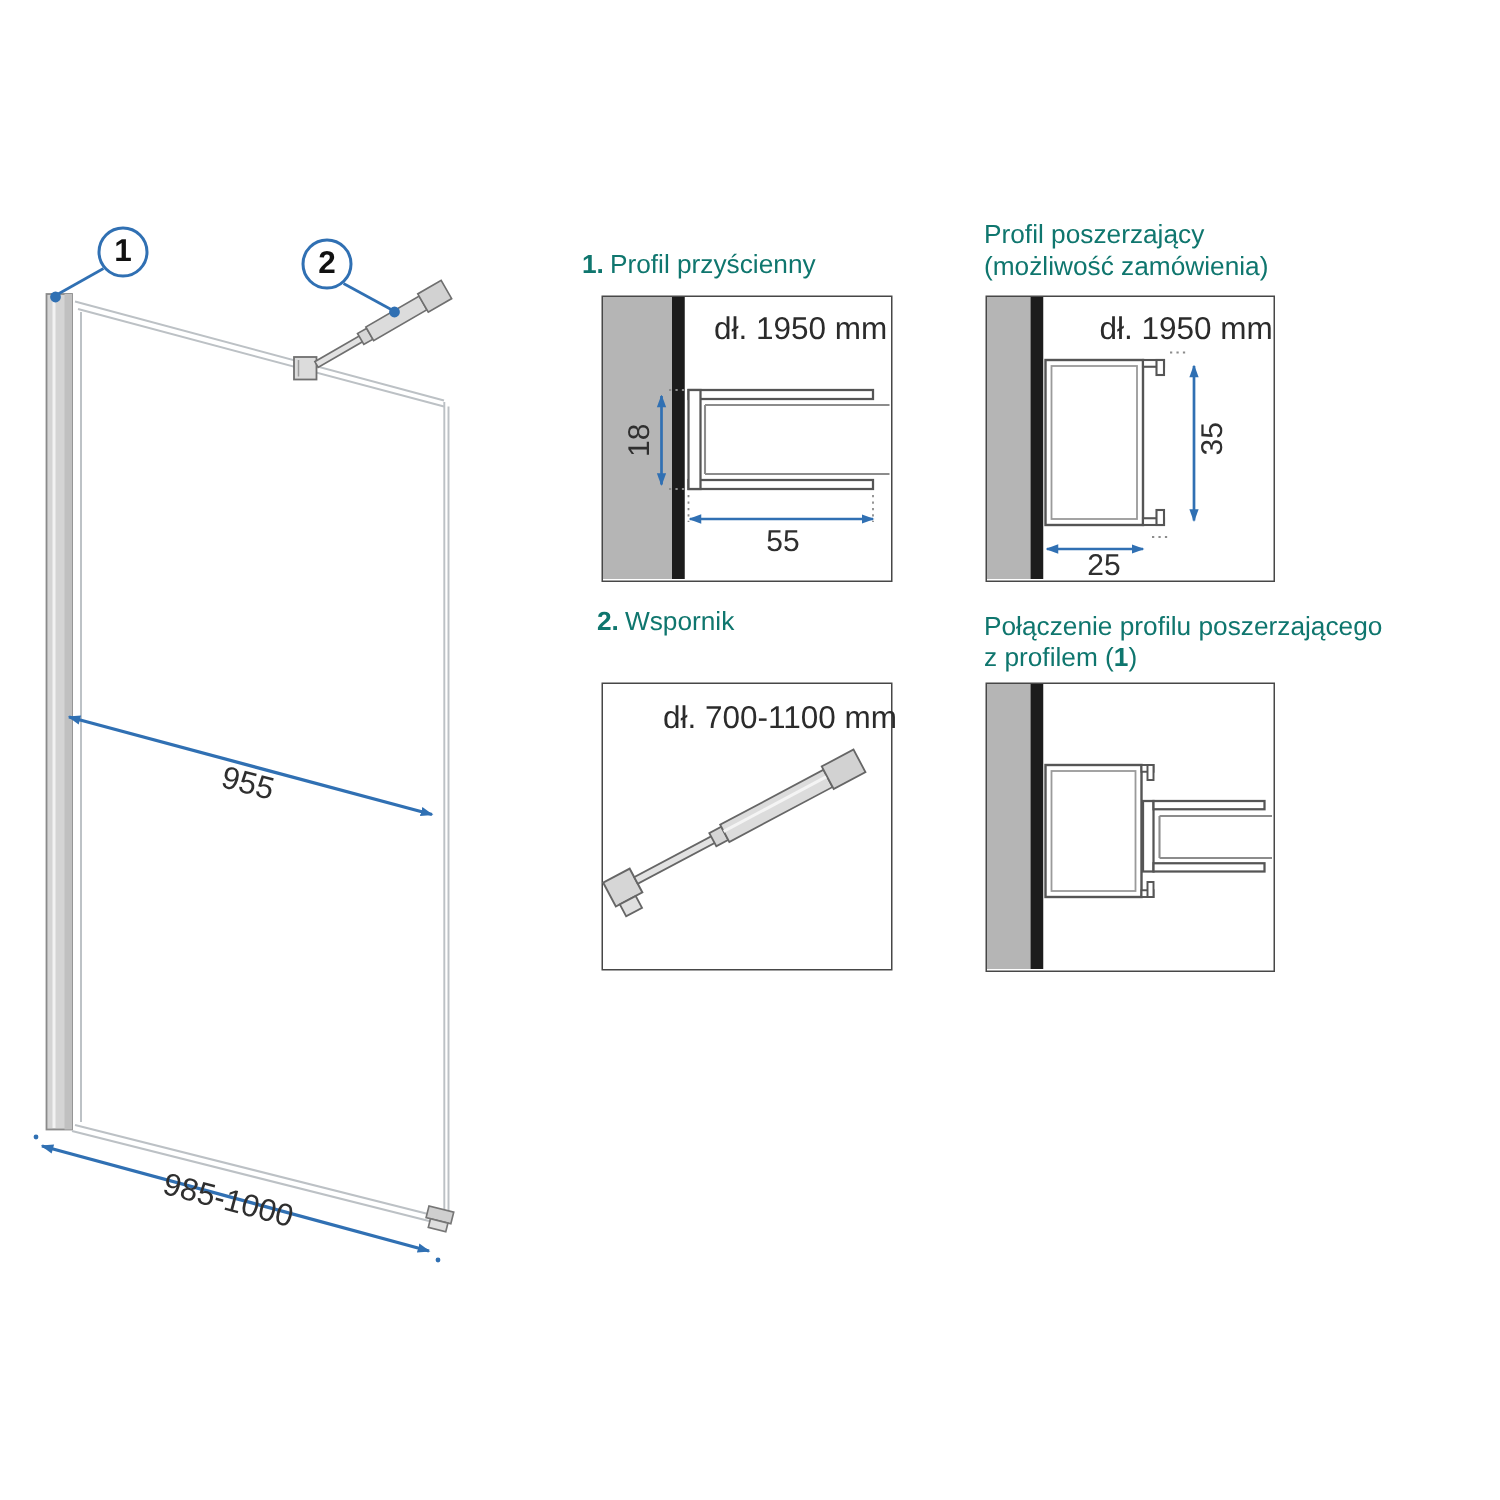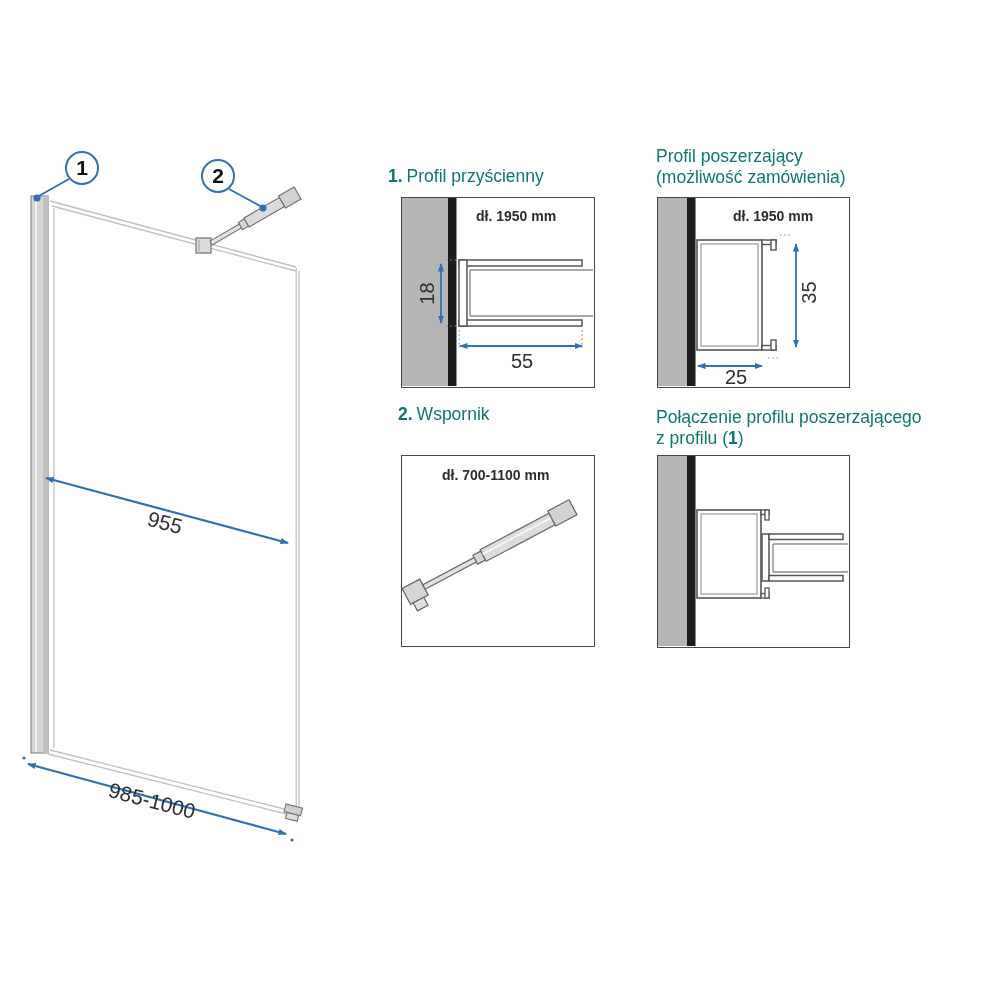--- a/index.html
+++ b/index.html
@@ -7,21 +7,21 @@
     position:relative;width:1000px;height:1000px;background:#ffffff;overflow:hidden;
     font-family:"Liberation Sans", sans-serif;color:#2d2d2d;
   }
   .abs{position:absolute;}
   svg{display:block;overflow:visible;}
 
   
   .panel-title{font-size:17.5px;line-height:21px;white-space:nowrap;color:#0f766e;}
   .t-num{font-weight:700;margin-right:4px;}
   .t-bold{font-weight:700;}
-  .len-label{font-size:14px;color:#2b2b2b;white-space:nowrap;font-weight:bold;}
+  .len-label{font-size:21px;color:#2b2b2b;white-space:nowrap;}
   .dim-label{font-size:20px;color:#2f2f2f;text-align:center;}
   .dim-label-rot{transform:rotate(-90deg);transform-origin:center;}
   .main-dim{font-size:21px;color:#2f2f2f;text-align:center;transform:rotate(14.8deg);transform-origin:center;}
 
   
   .callout{
     width:34px;height:34px;border:2.2px solid #3070b3;border-radius:50%;
     background:#fff;display:flex;align-items:center;justify-content:center;
     font-size:21px;font-weight:700;color:#111;box-sizing:border-box;
   }
@@ -178,21 +178,21 @@
           <line x1="67" y1="-1.5" x2="145" y2="-1.5" stroke="#f4f4f4" stroke-width="2"></line>
           <rect x="145" y="-9" width="24" height="17" fill="#d2d2d2" stroke="#666666" stroke-width="1.2"></rect>
         </g>
       </g>
     </svg>
   </div>
   <div class="abs len-label" style="left:442px;top:467px;">dł. 700-1100 mm</div>
 
   <div class="abs panel-title" style="left:656px;top:407px;">
     <div>Połączenie profilu poszerzającego</div>
-    <div><span>z profilu (</span><span class="t-bold">1</span><span>)</span></div>
+    <div><span>z profilem (</span><span class="t-bold">1</span><span>)</span></div>
   </div>
   <div class="abs dbox" style="left:657px;top:455px;width:193px;height:193px;">
     <svg width="190" height="190" viewBox="0 0 190 190">
       <rect x="0" y="0" width="29" height="190" fill="#b5b5b5"></rect>
       <rect x="29" y="0" width="8.5" height="190" fill="#1c1c1c"></rect>
 
       <g>
         <rect x="39" y="54" width="64" height="88" fill="#ffffff" stroke="#555555" stroke-width="1.6"></rect>
         <rect x="43" y="58" width="56" height="80" fill="none" stroke="#9a9a9a" stroke-width="1.2"></rect>
         <rect x="103" y="54" width="8" height="4.5" fill="#ffffff" stroke="#555555" stroke-width="1.3"></rect>

